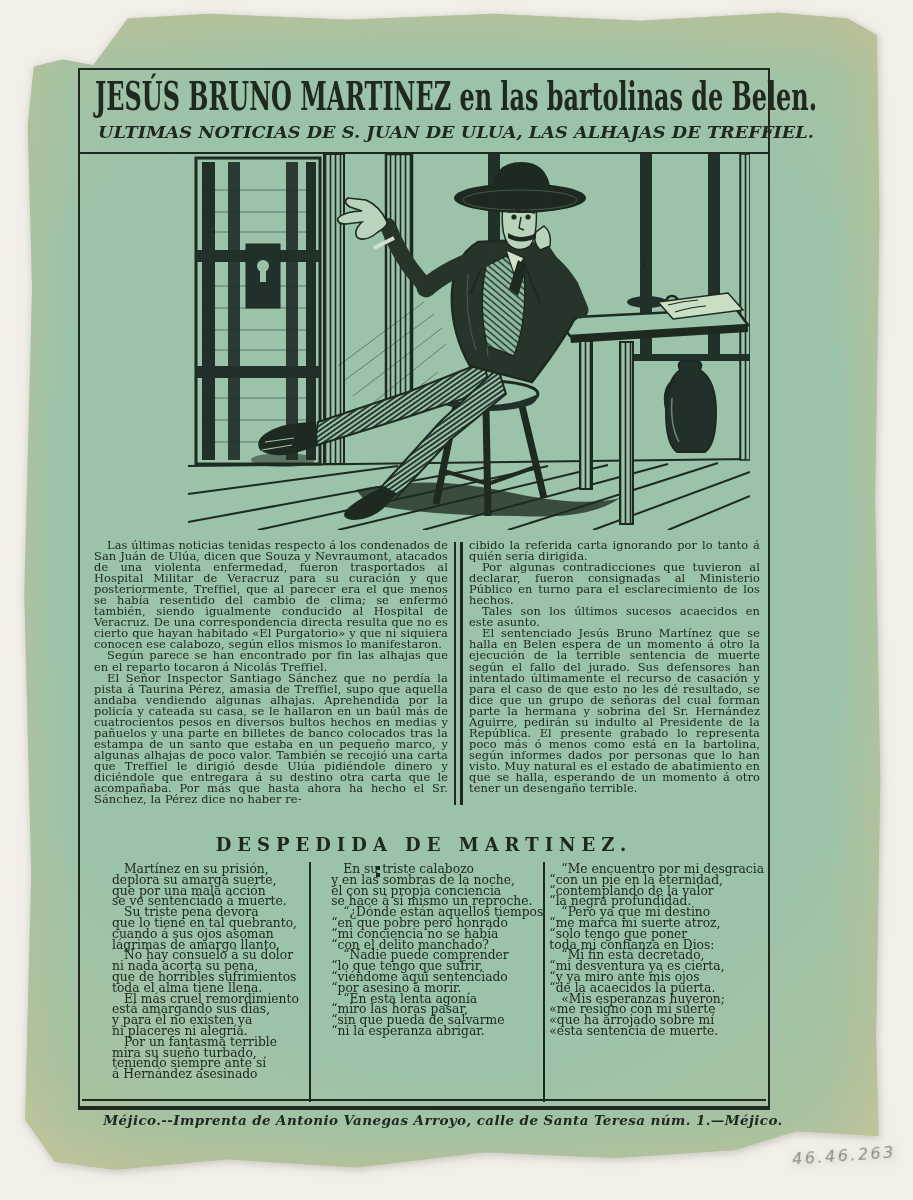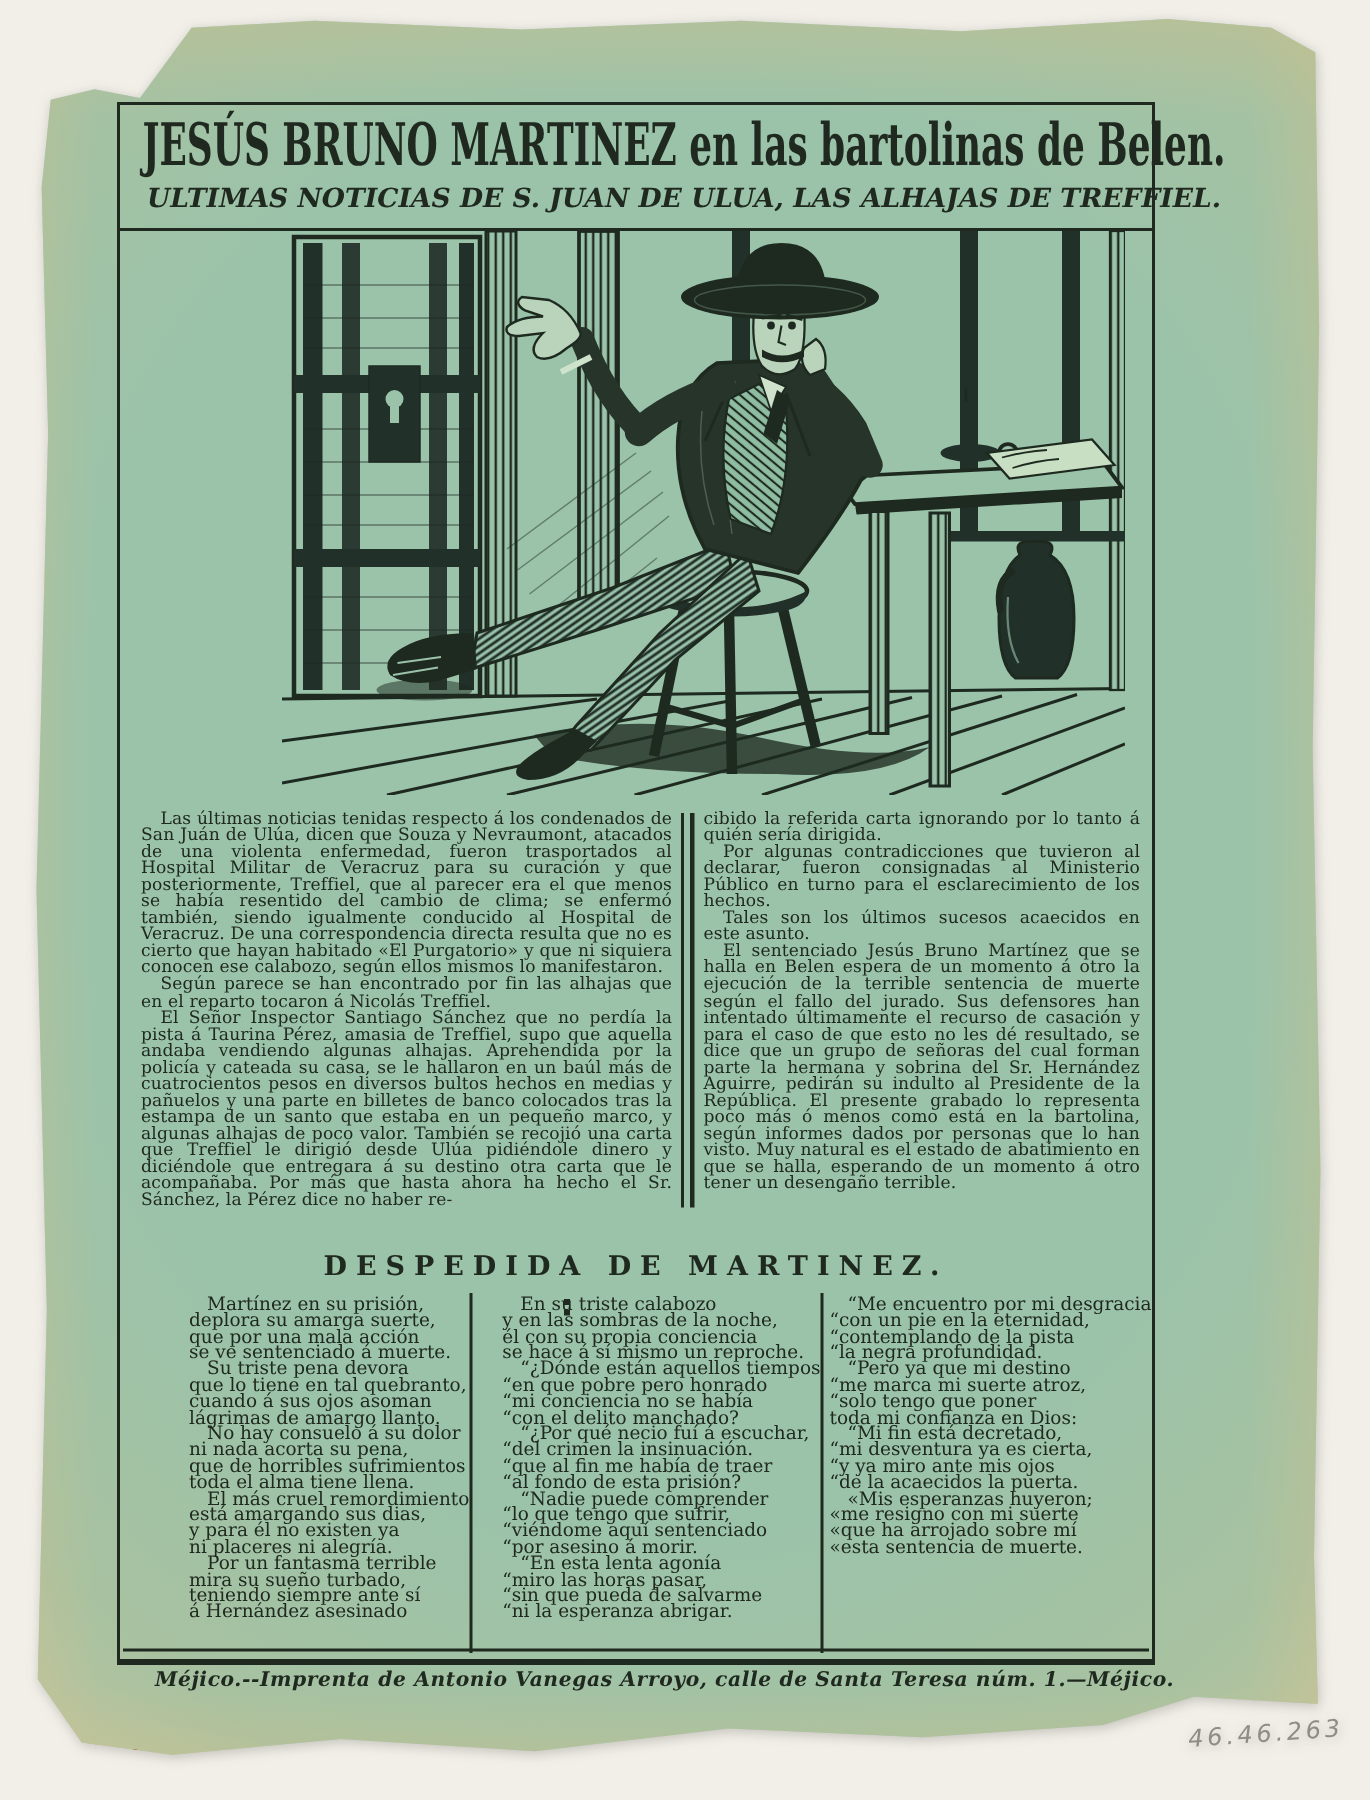--- a/index.html
+++ b/index.html
@@ -38,21 +38,21 @@
   .engraving{position:absolute;left:108px;top:84px;width:562px;height:376px;}
   .article{position:absolute;left:14px;right:4px;top:470px;display:flex;align-items:stretch;}
   .article .col{width:354px;}
   .article .col.right{flex:1;padding-right:4px;}
   .col-divider{width:9px;box-sizing:border-box;border-left:2px solid var(--ink,#20291f);
     border-right:3px solid var(--ink,#20291f);margin:2px 6px 0 6px;}
   .para{margin:0;font-size:11.4px;line-height:11.05px;text-align:justify;letter-spacing:.1px;}
   .para.indent{text-indent:13px;}
   .despedida-heading{position:absolute;left:0;right:0;top:764px;text-align:center;
     font-weight:bold;font-size:18px;letter-spacing:6px;}
-  .verse{position:absolute;left:28px;right:4px;top:792px;height:240px;display:flex;align-items:stretch;}
+  .verse{position:absolute;left:14px;right:4px;top:792px;height:240px;display:flex;align-items:stretch;}
   .verse .vcol{box-sizing:border-box;padding-top:2px;}
   .verse .vcol.c1{width:250px;padding-left:18px;}
   .verse .vcol.c2{width:264px;border-left:2px solid var(--ink,#20291f);padding-left:20px;}
   .verse .vcol.c3{flex:1;border-left:2px solid var(--ink,#20291f);padding-left:4px;}
   .stanza{margin:0;}
   .vline{font-size:12.3px;line-height:10.8px;white-space:nowrap;}
   .vline.first{text-indent:12px;}
   .imprint{position:absolute;left:47px;width:752px;top:1104px;text-align:center;
     font-style:italic;font-weight:bold;font-size:13.5px;letter-spacing:.4px;color:var(--ink,#20291f);}
   .pencil{position:absolute;left:772px;top:1138px;color:var(--pencil,#8b8b80);
@@ -270,43 +270,37 @@
                 <div class="vline">él con su propia conciencia</div>
                 <div class="vline">se hace á sí mismo un reproche.</div>
               </div>
               <div class="stanza">
                 <div class="vline first">“¿Dónde están aquellos tiempos</div>
                 <div class="vline">“en que pobre pero honrado</div>
                 <div class="vline">“mi conciencia no se había</div>
                 <div class="vline">“con el delito manchado?</div>
               </div>
               <div class="stanza">
-                <div class="vline first">“¿Por qué necio fuí á escuchar,</div>
-                <div class="vline">“del crimen la insinuación.</div>
-                <div class="vline">“que al fin me había de traer</div>
-                <div class="vline">“al fondo de esta prisión?</div>
-              </div>
-              <div class="stanza">
                 <div class="vline first">“Nadie puede comprender</div>
                 <div class="vline">“lo que tengo que sufrir,</div>
                 <div class="vline">“viéndome aquí sentenciado</div>
                 <div class="vline">“por asesino á morir.</div>
               </div>
               <div class="stanza">
                 <div class="vline first">“En esta lenta agonía</div>
                 <div class="vline">“miro las horas pasar,</div>
                 <div class="vline">“sin que pueda de salvarme</div>
                 <div class="vline">“ni la esperanza abrigar.</div>
               </div>
             </div>
           <div class="vcol c3">
               <div class="stanza">
                 <div class="vline first">“Me encuentro por mi desgracia</div>
                 <div class="vline">“con un pie en la eternidad,</div>
-                <div class="vline">“contemplando de la pista</div>
+                <div class="vline">“contemplando de la valor</div>
                 <div class="vline">“la negra profundidad.</div>
               </div>
               <div class="stanza">
                 <div class="vline first">“Pero ya que mi destino</div>
                 <div class="vline">“me marca mi suerte atroz,</div>
                 <div class="vline">“solo tengo que poner</div>
                 <div class="vline">toda mi confianza en Dios:</div>
               </div>
               <div class="stanza">
                 <div class="vline first">“Mi fin está decretado,</div>

